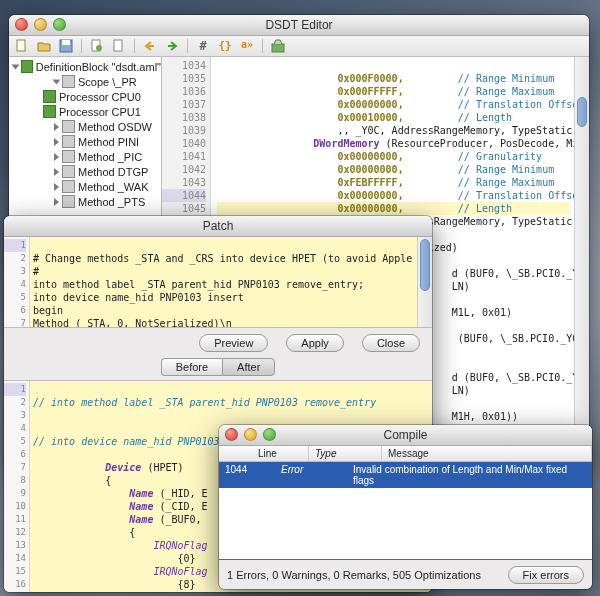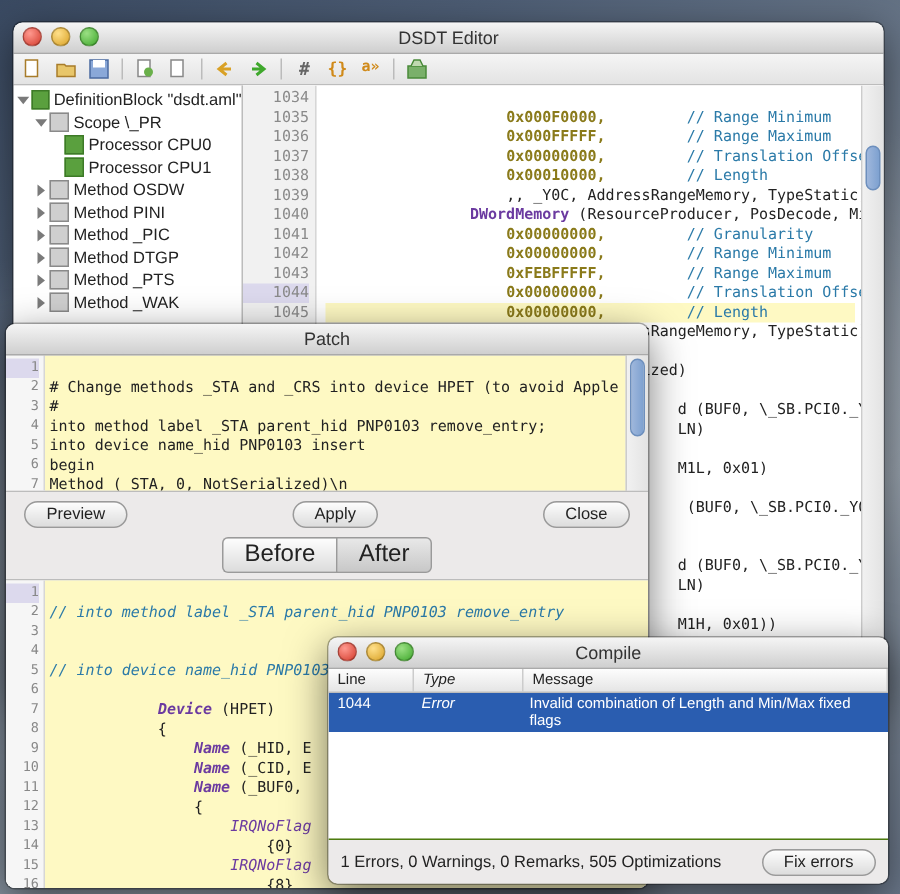--- a/index.html
+++ b/index.html
@@ -16,21 +16,21 @@
 
   
   .editorwin{left:9px;top:15px;width:580px;height:450px;}
   .toolbar{height:20px;background:linear-gradient(#f5f5f5,#e3e3e3);border-bottom:1px solid #bcbcbc;display:flex;align-items:center;gap:8px;padding:0 6px;}
   .tico{width:14px;height:14px;display:inline-block;}
   .tsep{width:1px;height:14px;background:#bbb;}
   .editor-body{display:flex;height:calc(100% - 40px);background:#fff;}
   .tree{width:152px;border-right:1px solid #bcbcbc;overflow:hidden;font-size:11px;padding:2px 0;}
   .tree-row{display:flex;align-items:center;gap:3px;height:15px;padding-left:4px;white-space:nowrap;}
   .tree-row.l1{padding-left:4px;}
-  .tree-row.l2{padding-left:16px;}
+  .tree-row.l2{padding-left:16px;margin-left:29px;}
   .tree-row.l3{padding-left:34px;}
   .disc{width:0;height:0;border-left:5px solid #7a7a7a;border-top:4px solid transparent;border-bottom:4px solid transparent;display:inline-block;}
   .disc.open{transform:rotate(90deg);}
   .cube{width:11px;height:11px;background:#5aa03e;border:1px solid #3d7a27;display:inline-block;}
   .cube.gray{background:#cfcfcf;border-color:#8a8a8a;}
   .code{flex:1;display:flex;background:#fff;overflow:hidden;}
   .gut{width:44px;background:#f1f1f1;border-right:1px solid #d6d6d6;text-align:right;padding:2px 4px 0 0;font-family:"Lucida Console",Monaco,monospace;font-size:10px;color:#8a8a8a;line-height:13px;}
   .src{flex:1;padding:2px 4px 0 6px;font-family:"Lucida Console",Monaco,monospace;font-size:10px;line-height:13px;white-space:pre;overflow:hidden;position:relative;}
   .kw{color:#6b3aa0;font-weight:bold;}
   .hex{color:#8a7a1a;font-weight:bold;}
@@ -40,33 +40,33 @@
   .scroll-v{width:14px;background:linear-gradient(to right,#f1f1f1,#e3e3e3);border-left:1px solid #ccc;position:relative;}
   .thumb{position:absolute;left:2px;right:2px;border-radius:5px;background:linear-gradient(to right,#9fb7dc,#7ea1d0);border:1px solid #6d8fbd;}
 
   
   .patchwin{left:4px;top:216px;width:428px;height:376px;}
   .patch-body{background:#eceaea;height:calc(100% - 20px);display:flex;flex-direction:column;}
   .patch-top{display:flex;border-bottom:1px solid #bcbcbc;height:90px;}
   .pgut{width:22px;background:#f6f6f6;border-right:1px solid #d6d6d6;font-family:Monaco,monospace;font-size:9px;color:#888;text-align:right;padding:2px 3px 0 0;line-height:13px;}
   .pgut .pl:first-child{background:#dcd9ed;}
   .ptxt{flex:1;font-family:Monaco,monospace;font-size:10px;line-height:13px;padding:2px 3px;white-space:pre;overflow:hidden;background:#fef9c3;}
-  .patch-btns{display:flex;justify-content:space-between;gap:5px;padding:6px 12px;}
+  .patch-btns{display:flex;justify-content:flex-end;gap:18px;padding:6px 12px;}
   .seg{display:flex;margin:0 auto 4px auto;}
-  .seg span{padding:2px 14px;font-size:16px;border:1px solid #9a9a9a;background:linear-gradient(#fdfdfd,#dcdcdc);}
+  .seg span{padding:2px 14px;font-size:11px;border:1px solid #9a9a9a;background:linear-gradient(#fdfdfd,#dcdcdc);}
   .seg span:first-child{border-radius:4px 0 0 4px;border-right:none;}
   .seg span:last-child{border-radius:0 4px 4px 0;background:linear-gradient(#e8e8e8,#c8c8c8);}
   .patch-bot{flex:1;display:flex;border-top:1px solid #bcbcbc;background:#fff;}
   .com{color:#2b7aa8;font-style:italic;}
   .nm{color:#6b3aa0;font-style:italic;font-weight:bold;}
 
   
   .compilewin{left:219px;top:425px;width:373px;height:164px;z-index:10;}
   .comp-body{height:calc(100% - 20px);display:flex;flex-direction:column;background:#eceaea;}
-  .thead{display:flex;background:linear-gradient(#fdfdfd,#e5e5e5);border-bottom:1px solid #bcbcbc;font-size:10px;}
+  .thead{display:flex;background:linear-gradient(#fdfdfd,#e5e5e5);border-bottom:1px solid #bcbcbc;font-size:10px;padding-left:33px;}
   .thead div{padding:2px 6px;border-right:1px solid #ccc;}
   .tbody{flex:1;background:#fff;font-size:10px;overflow:auto;}
   .row{display:flex;}
   .row.sel{background:#2a5db0;color:#fff;}
   .row div{padding:2px 6px;}
   .status{display:flex;justify-content:space-between;align-items:center;padding:6px 8px;border-top:1px solid #4d7c0f;font-size:11px;}
   .c-line{width:44px;} .c-type{width:60px;font-style:italic;} .c-msg{flex:1;}
 </style>
 </head>
 <body>
@@ -154,26 +154,26 @@
             <span>Method _PIC</span>
           </div>
         <div class="tree-row l2">
             <span class="disc"></span>
             <span class="cube gray"></span>
             <span>Method DTGP</span>
           </div>
         <div class="tree-row l2">
             <span class="disc"></span>
             <span class="cube gray"></span>
+            <span>Method _WAK</span>
+          </div>
+        <div class="tree-row l2">
+            <span class="disc"></span>
+            <span class="cube gray"></span>
             <span>Method _PTS</span>
-          </div>
-        <div class="tree-row l2">
-            <span class="disc"></span>
-            <span class="cube gray"></span>
-            <span>Method _WAK</span>
           </div>
       </div>
       <div class="code">
         <div class="gut">
           <div>1034</div>
             <div>1035</div>
             <div>1036</div>
             <div>1037</div>
             <div>1038</div>
             <div>1039</div>

